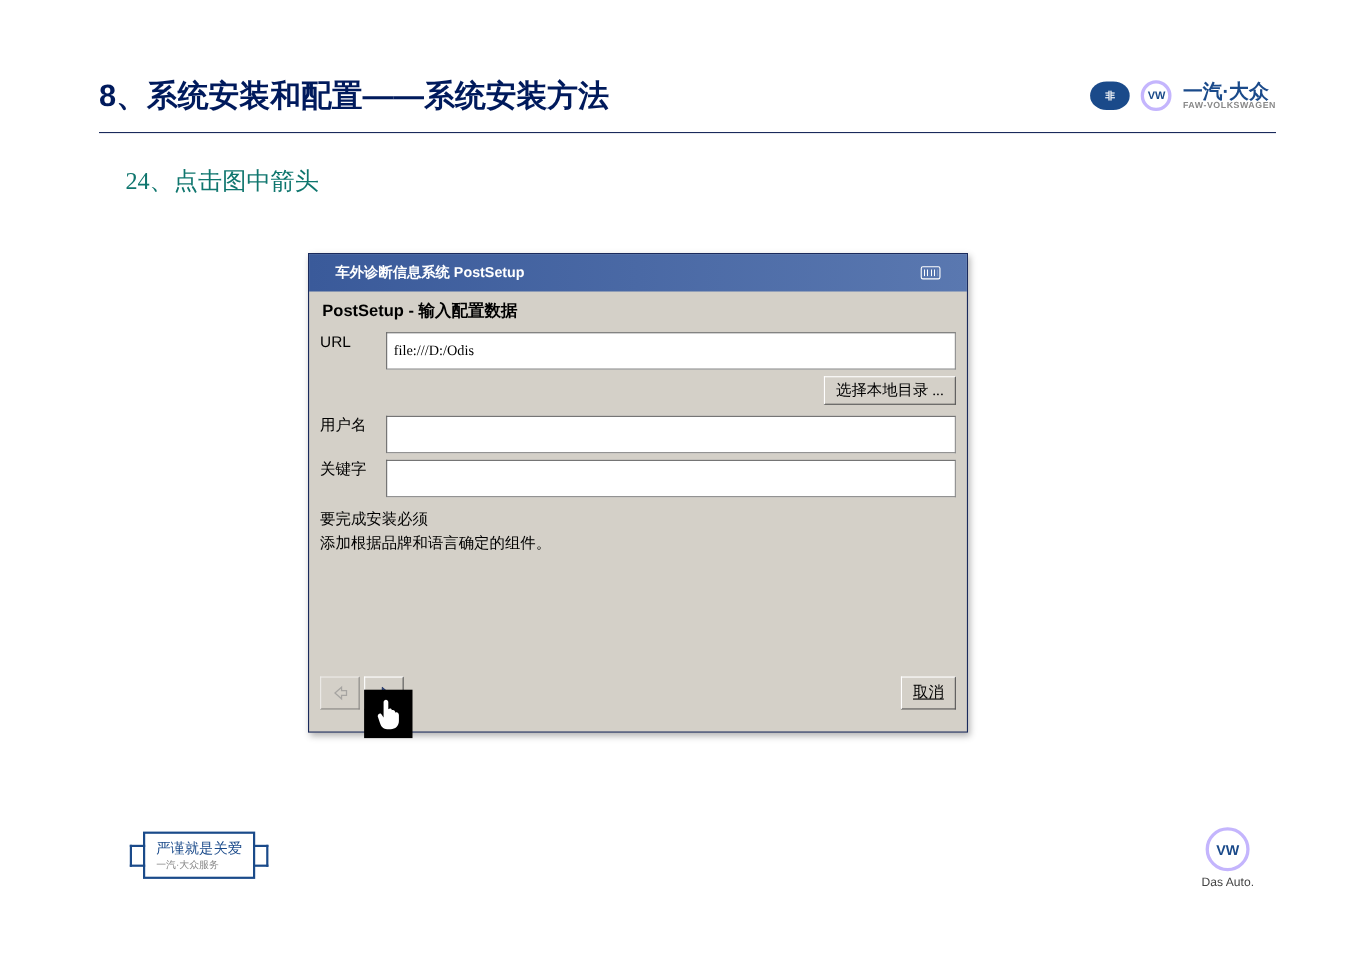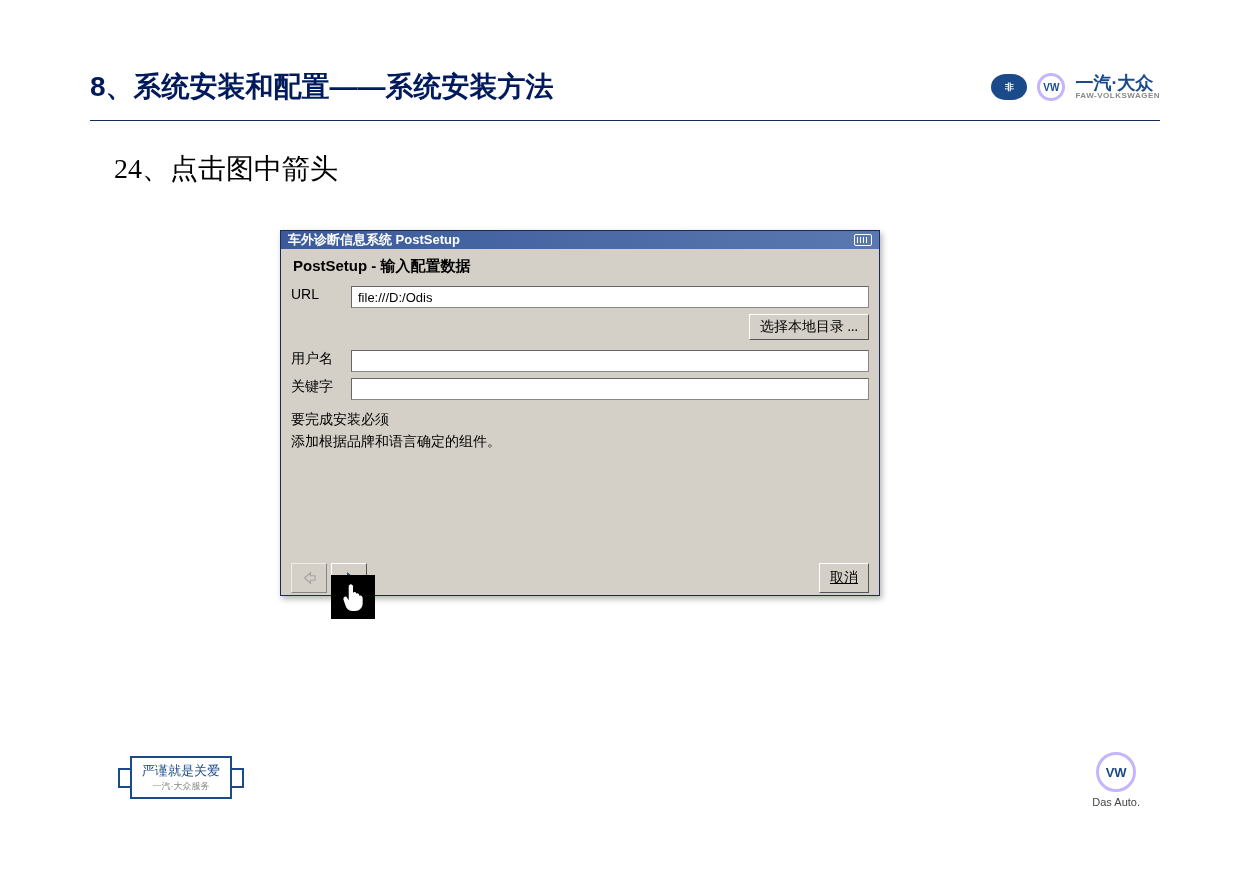--- a/index.html
+++ b/index.html
@@ -62,82 +62,82 @@
       position: absolute;
       top: 120px;
       left: 90px;
       right: 80px;
       border-top: 1.5px solid #1a2a5c;
     }
     .step-text {
       position: absolute;
       top: 150px;
       left: 114px;
-      font-size: 28px;
-      color: #000000;
+      font-size: 22px;
+      color: #0f766e;
       font-family: SimSun, serif;
     }
     
     .window {
       position: absolute;
       top: 230px;
       left: 280px;
       width: 600px;
       border: 1px solid #1a2a5c;
       box-shadow: 2px 3px 6px rgba(0,0,0,0.3);
       background: #d4d0c8;
     }
     .titlebar {
       background: linear-gradient(to right, #3a5a9a, #5a78b0);
       color: #fff;
       font-size: 13px;
       font-weight: bold;
-      padding: 3px 7px;
+      padding: 3px 24px;
       display: flex;
       justify-content: space-between;
       align-items: center;
-      height: 18px;
+      height: 34px;
       font-family: SimSun, Arial;
     }
     .kbd-icon {
       width: 18px; height: 12px;
       border: 1px solid #fff; border-radius:2px;
       display:inline-block;
       position:relative;
     }
     .kbd-icon::before{content:"";position:absolute;left:2px;right:2px;top:2px;bottom:2px;background:repeating-linear-gradient(to right,#fff 0 1px,transparent 1px 3px);}
     .win-body {
-      padding: 8px 10px 2px 10px;
+      padding: 8px 10px 20px 10px;
       font-family: SimSun, Arial;
       font-size: 14px;
       color: #000;
     }
     .sub-title {
       font-weight: bold;
       font-size: 15px;
       margin-bottom: 10px;
       padding-left: 2px;
     }
     .form-row {
       display: flex;
       margin-bottom: 6px;
     }
     .form-label {
       width: 60px;
       font-size: 14px;
     }
     .text-input {
       flex: 1;
-      height: 22px;
+      height: 34px;
       border: 1px solid #888;
       border-top-color:#666;border-left-color:#666;
       background: #fff;
       padding: 2px 6px;
       font-size: 13px;
-      font-family: Liberation Sans, sans-serif;
+      font-family: Liberation Serif, serif;
     }
     .btn-row {
       display: flex;
       justify-content: flex-end;
       margin: 6px 0 10px 0;
     }
     .win-button {
       background: #d4d0c8;
       border: 1px solid #888;
       border-top-color:#fff;border-left-color:#fff;
@@ -189,21 +189,21 @@
       font-size: 13px;
       color:#1a4a8a;
       position:relative;
       background:#fff;
     }
     .badge::before, .badge::after {
       content:"";position:absolute;top:50%;width:12px;height:16px;border:2px solid #1a4a8a;transform:translateY(-50%);
     }
     .badge::before{left:-14px;border-right:none;}
     .badge::after{right:-14px;border-left:none;}
-    .badge .sub{display:block;font-size:9px;color:#888;text-align:center;}
+    .badge .sub{display:block;font-size:9px;color:#888;text-align:left;}
     .footer-right {
       position:absolute;
       right: 100px; top: 752px;
       text-align:center;
     }
     .footer-right .logo-vw{margin:0 auto 4px auto; width:40px;height:40px;font-size:13px;}
     .dasauto{font-size:11px;color:#444;}
   </style>
 </head>
 <body>

